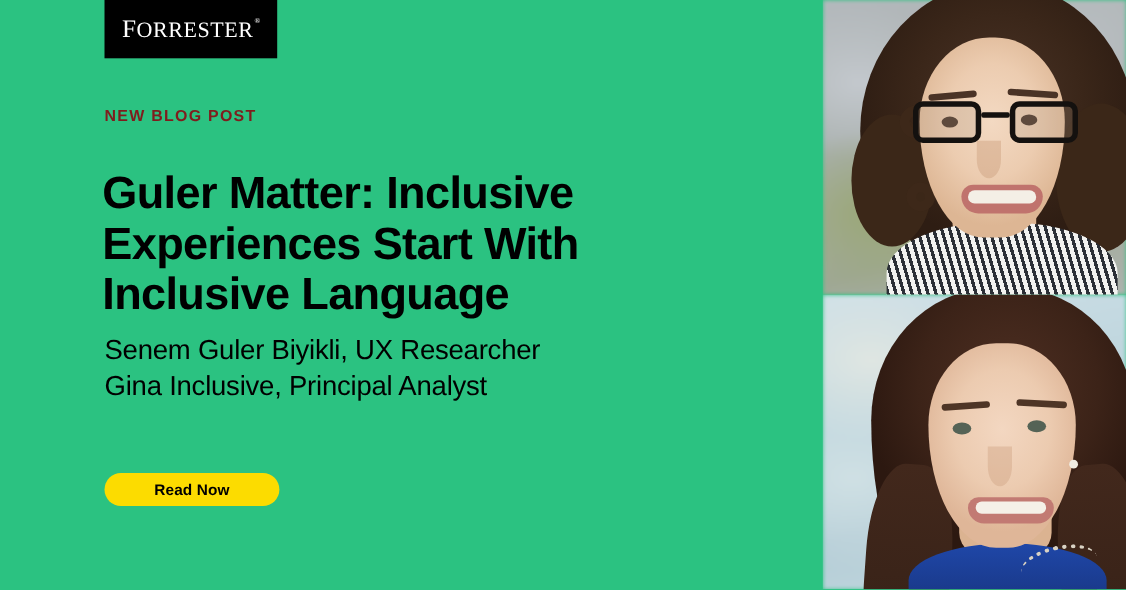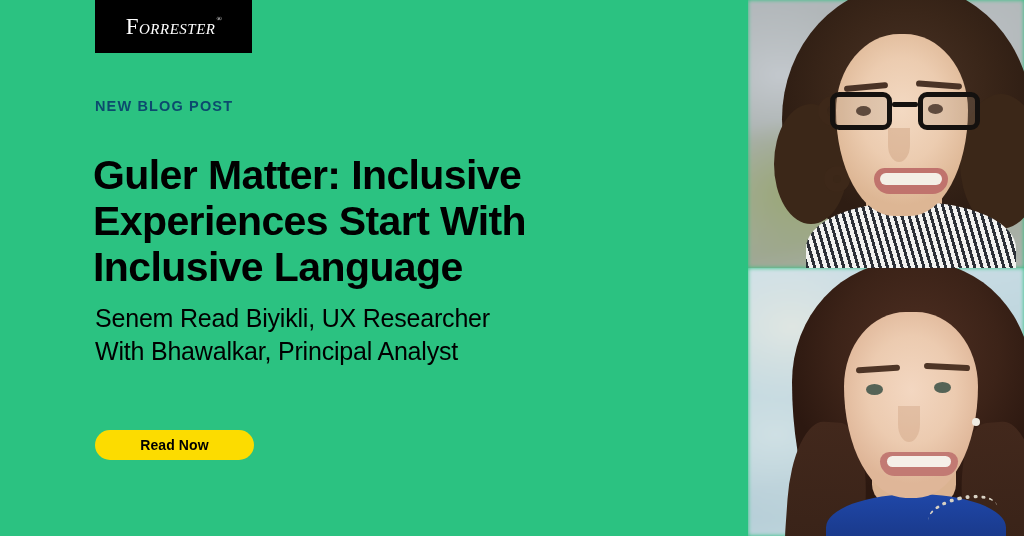--- a/index.html
+++ b/index.html
@@ -39,34 +39,34 @@
     color:#ffffff;
     font-family:"Liberation Serif", serif;
     font-size:23px;
     font-weight:400;
     letter-spacing:0.5px;
     line-height:1;
     position:relative;
     white-space:nowrap;
   }
   .logo-wordmark .cap { font-size:23px; }
-  .logo-wordmark .small { font-size:15px;font-style:italic; }
+  .logo-wordmark .small { font-size:20px; }
   .logo-reg {
     font-size:7px;
     vertical-align:super;
     position:relative;
     top:-4px;
     left:1px;
   }
 
   
   .eyebrow {
     position:absolute;
     left:95px; top:99px;
-    color:#0c4a6e;
+    color:#7f1d1d;
     font-size:14.5px;
     font-weight:700;
     letter-spacing:1.15px;
     line-height:1;
     text-transform:uppercase;
   }
 
   
   .headline {
     position:absolute;
@@ -360,22 +360,22 @@
 
     <div class="logo-box">
       <span class="logo-wordmark"><span class="cap">F</span><span class="small">ORRESTER</span><span class="logo-reg">®</span></span>
     </div>
 
     <div class="eyebrow">NEW BLOG POST</div>
 
     <h1 class="headline">Guler Matter: Inclusive Experiences Start With Inclusive Language</h1>
 
     <div class="byline-group">
-      <div class="byline">Senem Read Biyikli, UX Researcher</div>
-      <div class="byline">With Bhawalkar, Principal Analyst</div>
+      <div class="byline">Senem Guler Biyikli, UX Researcher</div>
+      <div class="byline">Gina Inclusive, Principal Analyst</div>
     </div>
 
     <button class="cta-button">Read Now</button>
 
   </div>
 
   <div class="photo-col">
 
     <div class="portrait portrait-top">
       <div class="bg-a"></div>

